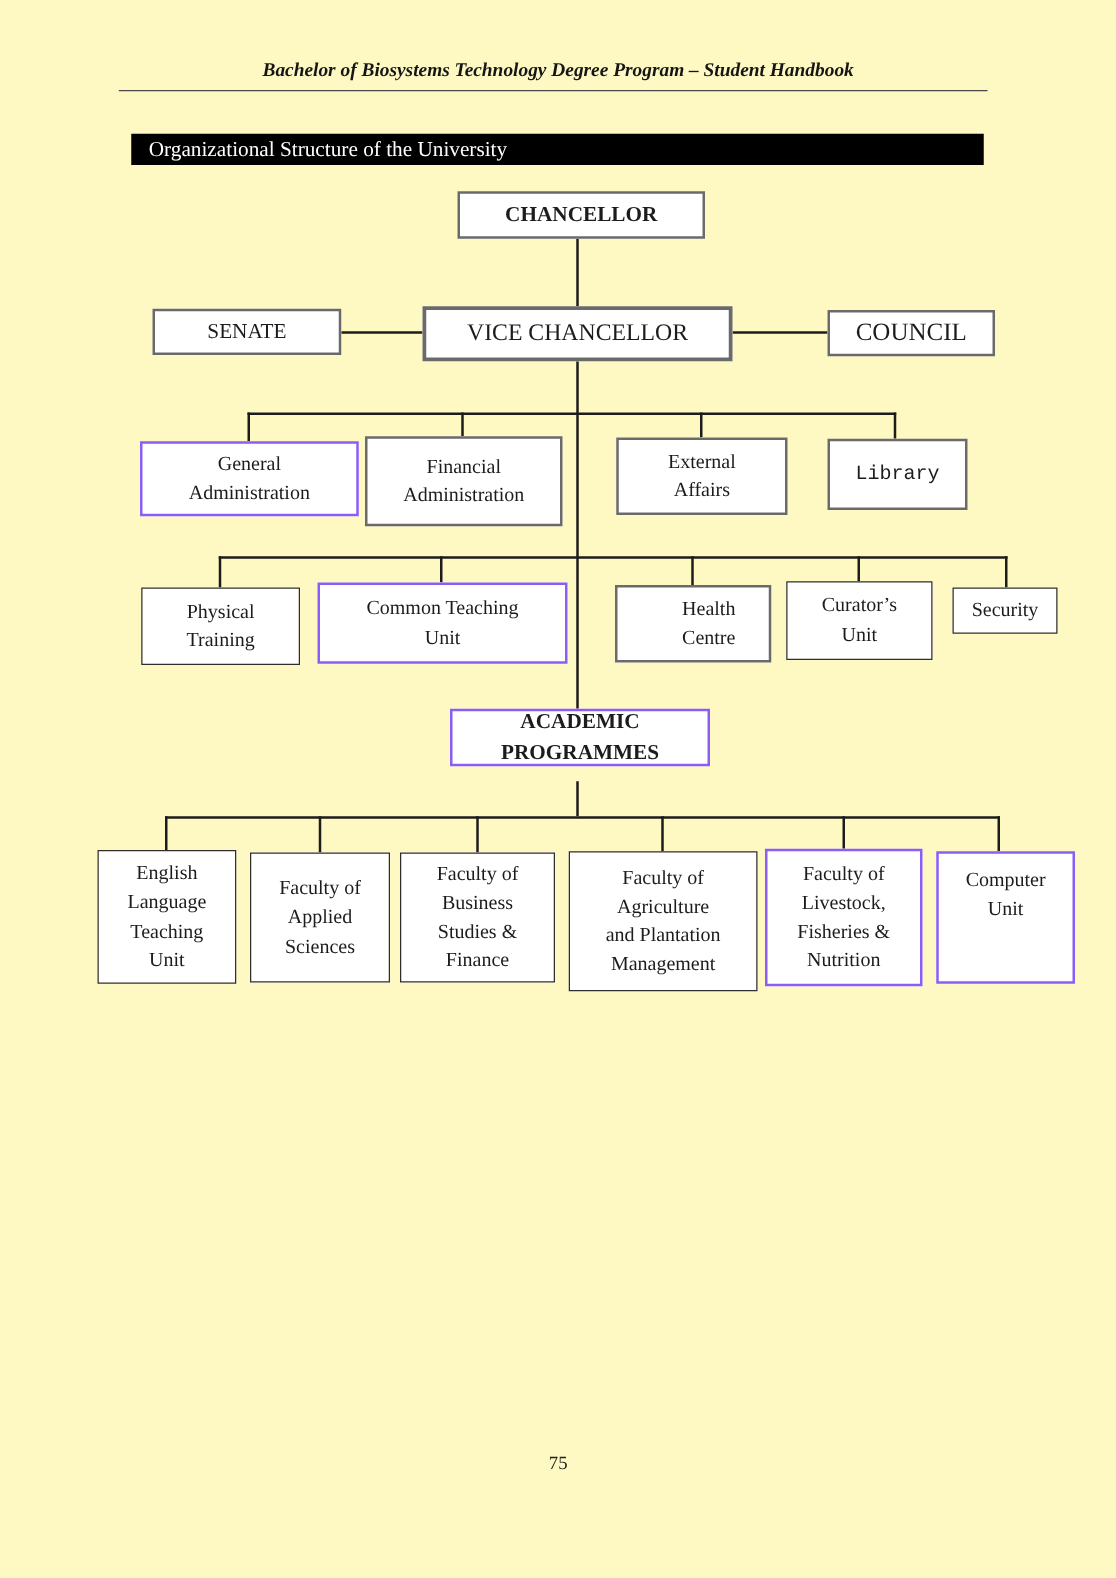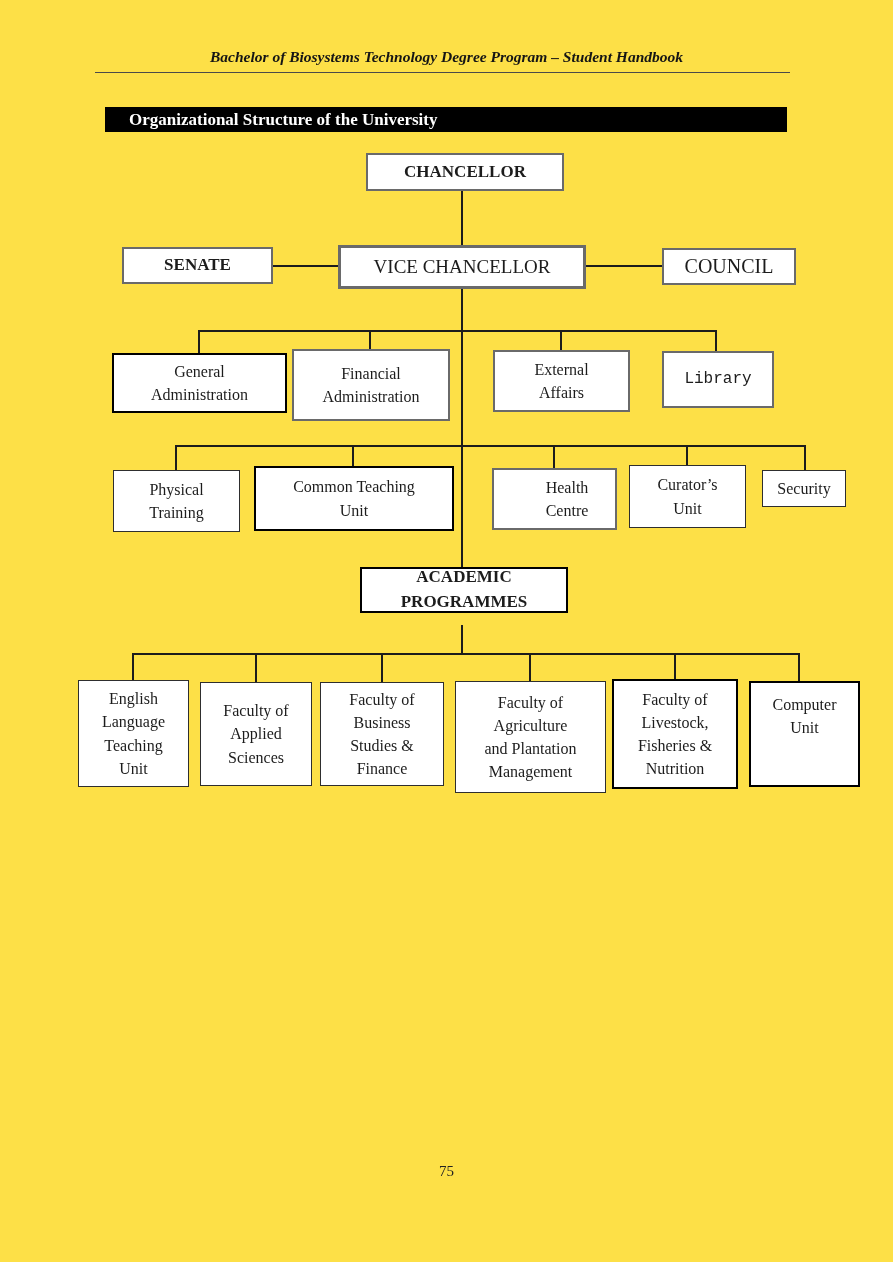--- a/index.html
+++ b/index.html
@@ -1,59 +1,59 @@
 <!DOCTYPE html>
 <html><head>
 <meta charset="utf-8">
 <style>
   html,body{margin:0;padding:0;background:#ffffff;}
   #page{
     position:relative;
     width:893px;height:1262px;
-    background:#fde047;
+    background:#fef9c3;
     font-family:"Liberation Serif", serif;
     color:#1c1c1c;
     overflow:hidden;
   }
   
   .doc-header{
     position:absolute;left:0;top:48px;width:893px;
     text-align:center;
     font-style:italic;font-weight:600;font-size:15.5px;color:#151515;
   }
   .header-rule{
     position:absolute;left:95px;top:72px;width:695px;height:1px;
     background:#4a4a4a;
   }
   .section-bar{
     position:absolute;left:105px;top:107px;width:682px;height:25px;
     background:#000000;color:#ffffff;
     display:flex;align-items:center;
-    padding-left:24px;box-sizing:border-box;
-    font-weight:bold;font-size:17px;
+    padding-left:14px;box-sizing:border-box;
+    font-weight:normal;font-size:17px;
   }
   .page-number{
     position:absolute;left:0;top:1163px;width:893px;
     text-align:center;font-size:15px;color:#222;
   }
   
   .box{
     position:absolute;box-sizing:border-box;
     display:flex;align-items:center;justify-content:center;
     text-align:center;
     font-size:16px;line-height:1.45;
     white-space:pre-line;
     background:#ffffff;
   }
   .b-gray{border:2px solid #6a6a6a;}
-  .b-soft{border:2px solid #000000;}
+  .b-soft{border:2px solid #8b5cf6;}
   .b-dark{border:1.5px solid #2e2e2e;}
 
   #chancellor-box{left:366px;top:153px;width:198px;height:38px;font-weight:bold;font-size:17px;}
-  #senate-box{left:122px;top:247px;width:151px;height:37px;font-size:17px;font-weight:bold;}
+  #senate-box{left:122px;top:247px;width:151px;height:37px;font-size:17px;}
   #vice-chancellor-box{left:338px;top:245px;width:248px;height:44px;font-size:19px;border-width:3px;}
   #council-box{left:662px;top:248px;width:134px;height:37px;font-size:20px;}
 
   #general-administration-box{left:112px;top:353px;width:175px;height:60px;}
   #financial-administration-box{left:292px;top:349px;width:158px;height:72px;}
   #external-affairs-box{left:493px;top:350px;width:137px;height:62px;}
   #library-box{left:662px;top:351px;width:112px;height:57px;font-family:Liberation Mono, monospace;}
 
   #physical-training-box{left:113px;top:470px;width:127px;height:62px;}
   #common-support-unit-box{left:254px;top:466px;width:200px;height:65px;}

